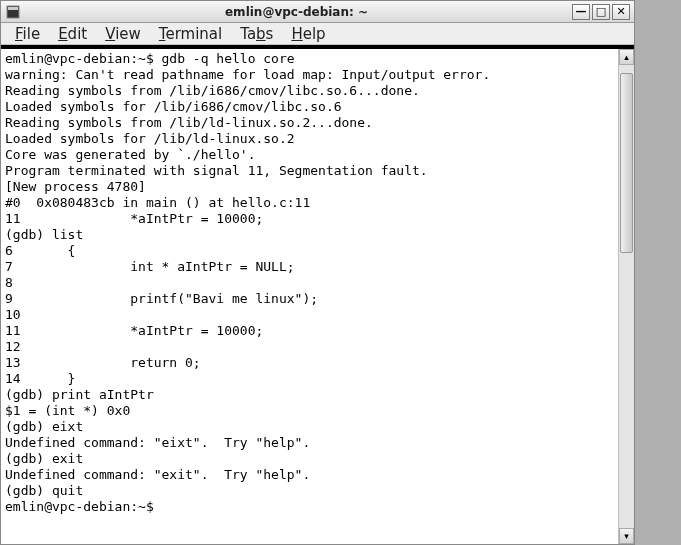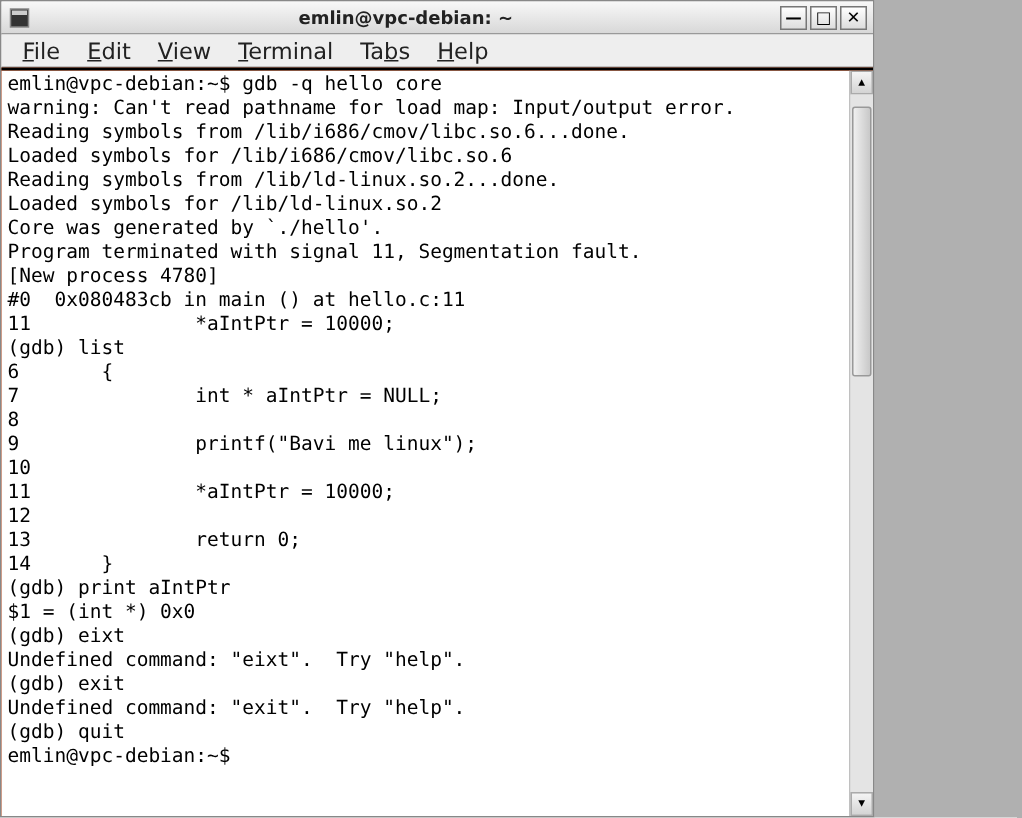--- a/index.html
+++ b/index.html
@@ -5,21 +5,21 @@
   * { box-sizing: border-box; margin: 0; padding: 0; }
   body {
     font-family: "DejaVu Sans", "Bitstream Vera Sans", sans-serif;
     font-size: 12px;
     background: #b0b0b0;
     width: 681px;
     height: 545px;
     overflow: hidden;
   }
   .window {
-    width: 583px;
+    width: 635px;
     height: 545px;
     background: #eeeeee;
     border: 1px solid #888;
     display: flex;
     flex-direction: column;
   }
   .titlebar {
     height: 22px;
     background: linear-gradient(to bottom, #f8f8f8, #d8d8d8);
     border-bottom: 1px solid #999;
@@ -60,22 +60,22 @@
   .menu-item {
     padding: 2px 8px;
     cursor: pointer;
     font-size: 15px;
     color: #222;
   }
   .menu-item .ul { text-decoration: underline; }
   .content-area {
     flex: 1;
     display: flex;
-    background: #c2410c;
-    border-top: 2px solid #000000;
+    background: #8b5cf6;
+    border-top: 4px solid #000000;
     overflow: hidden;
   }
   .terminal {
     flex: 1;
     background: #ffffff;
     color: #000;
     font-family: "DejaVu Sans Mono", "Bitstream Vera Sans Mono", monospace;
     font-size: 13px;
     line-height: 16px;
     padding: 2px 4px;

